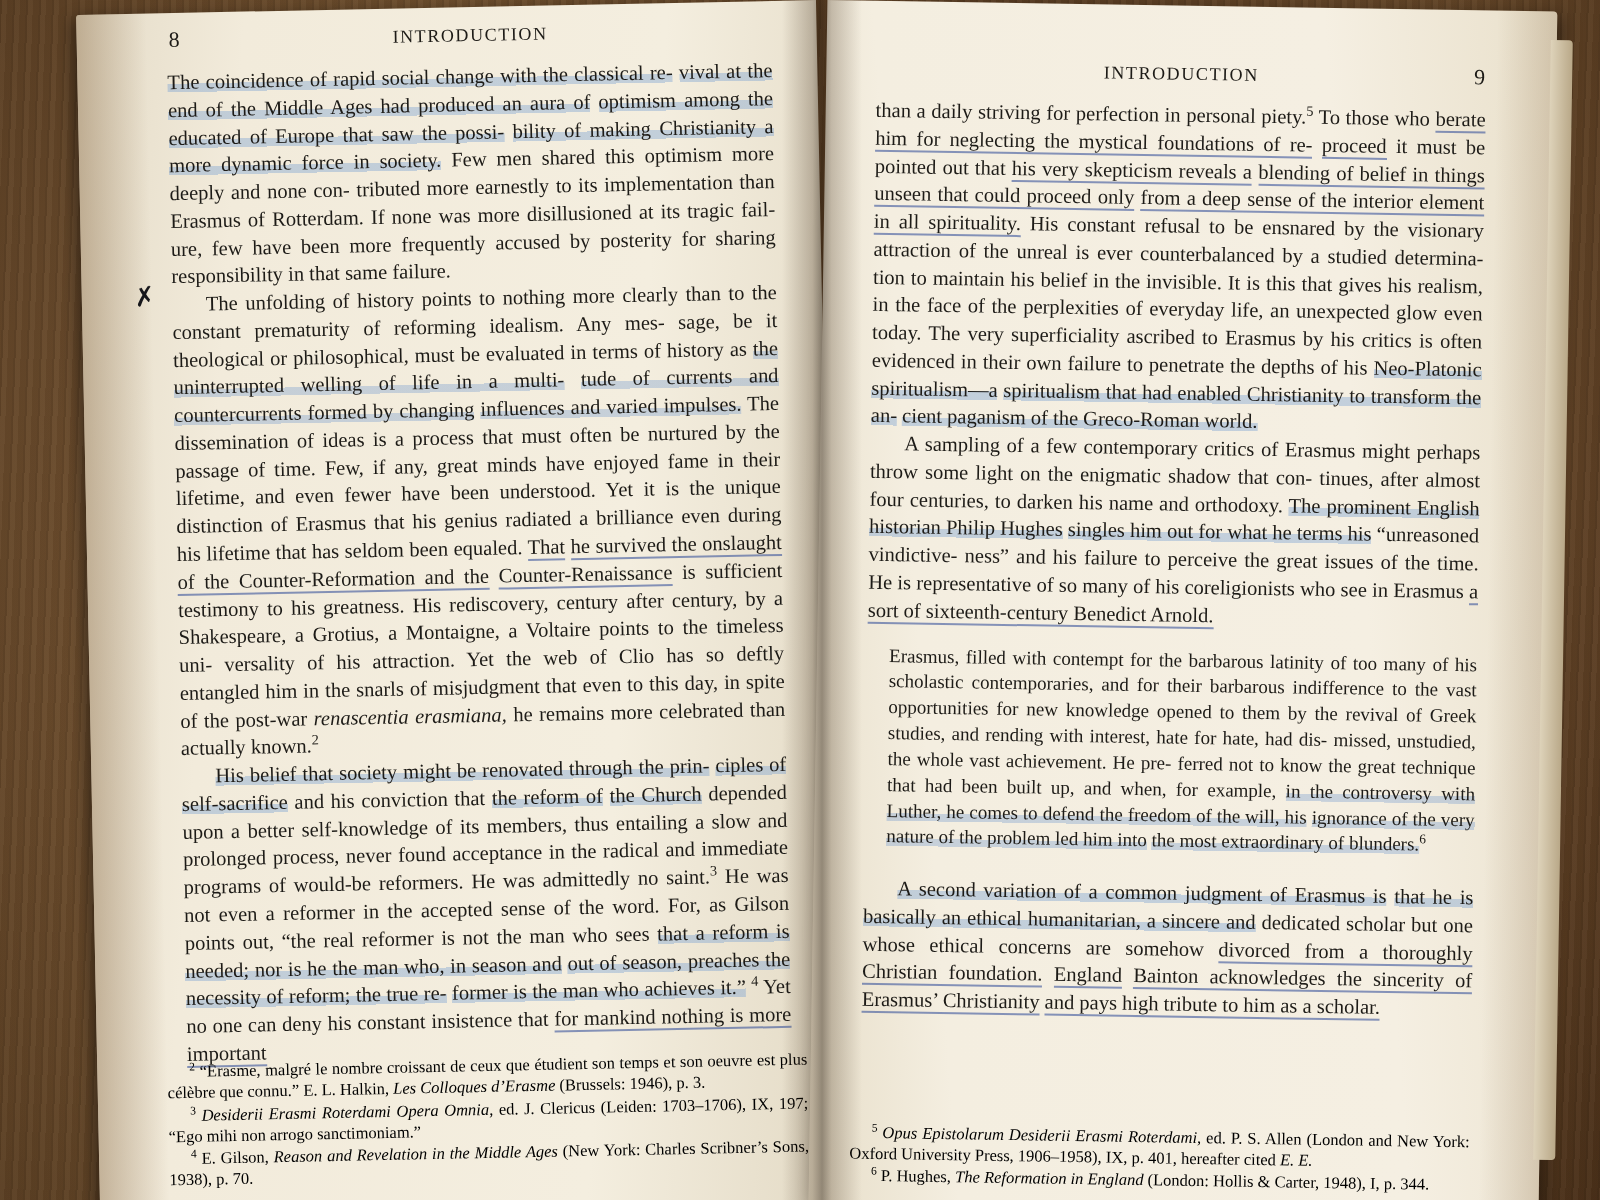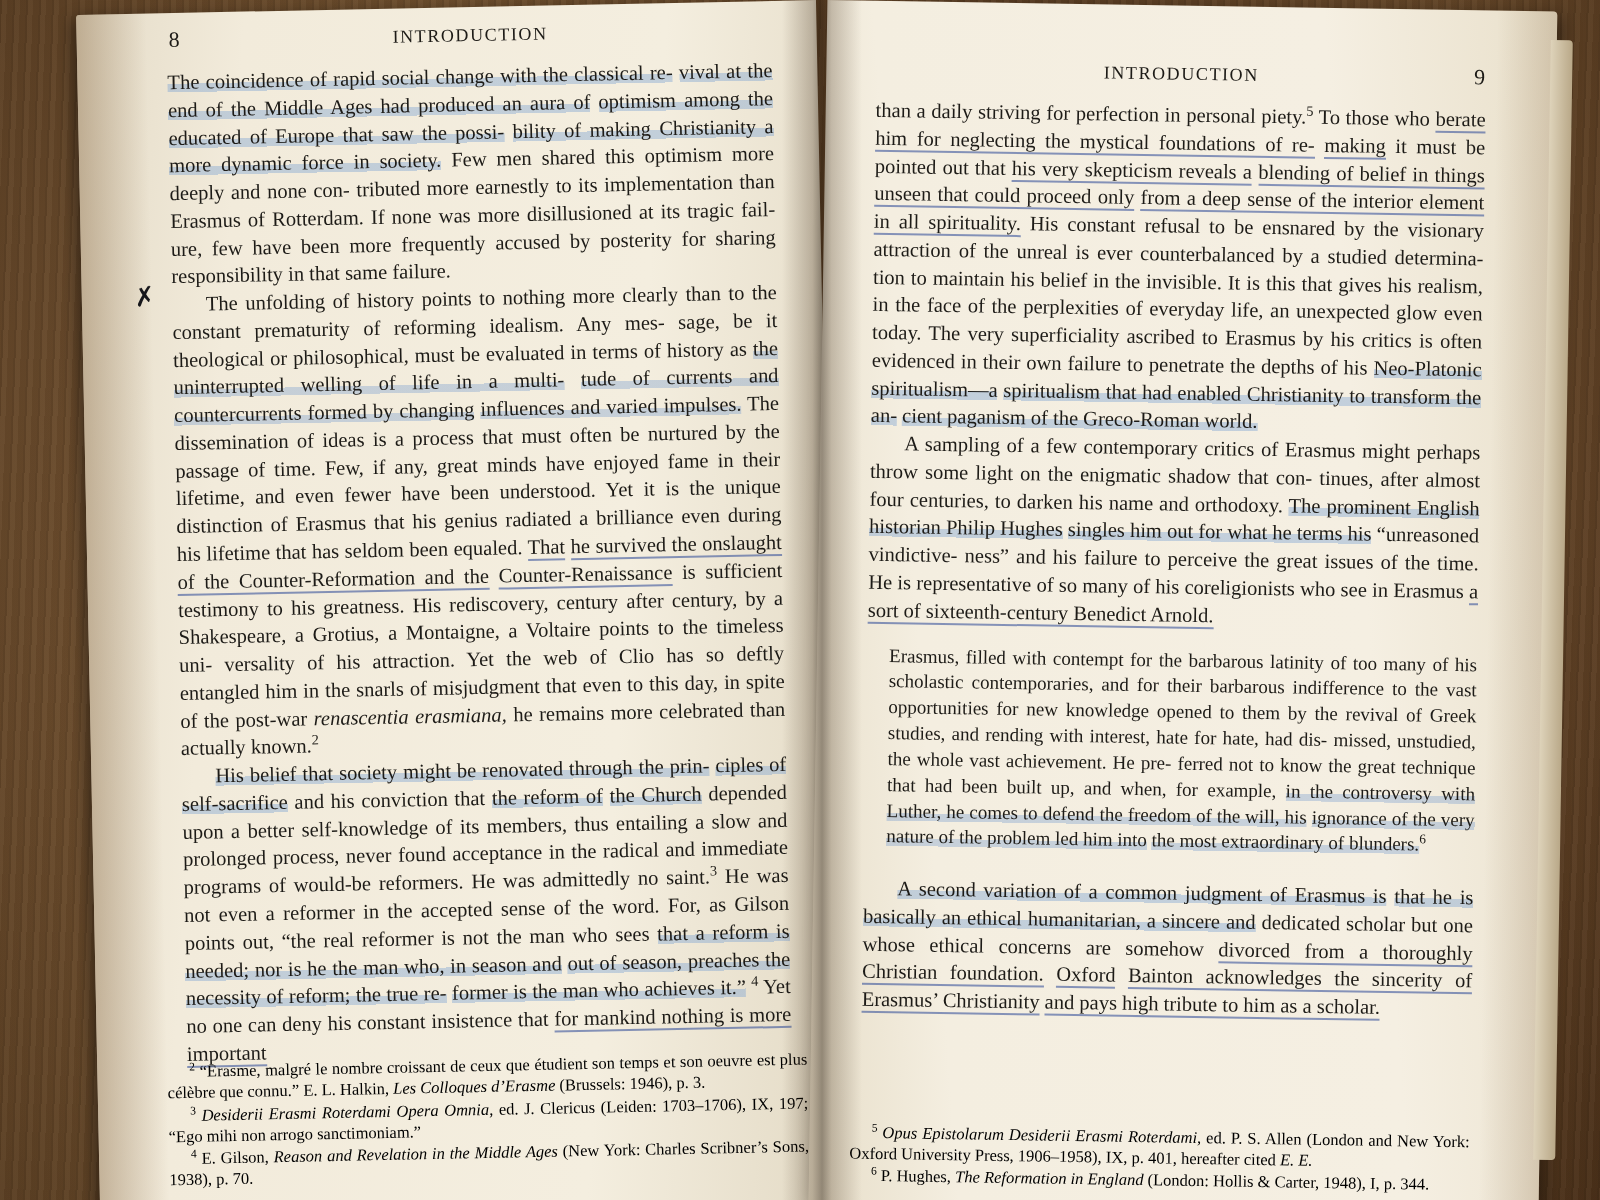--- a/index.html
+++ b/index.html
@@ -279,21 +279,21 @@
 
     <div class="page-inner" id="right-inner">
       <div class="header-row">
         <span class="folio"></span>
         <span class="running-head">INTRODUCTION</span>
         <span class="folio-right">9</span>
       </div>
 
       <p class="body noindent">than a daily striving for perfection in personal piety.<sup>5</sup> To those
 who <span class="u">berate him for neglecting the mystical foundations of re-</span>
-<span class="u">making</span> it must be pointed out that <span class="u">his very skepticism reveals a</span>
+<span class="u">proceed</span> it must be pointed out that <span class="u">his very skepticism reveals a</span>
 <span class="u">blending of belief in things unseen that could proceed only</span>
 <span class="u">from a deep sense of the interior element in all spirituality.</span>
 His constant refusal to be ensnared by the visionary attraction
 of the unreal is ever counterbalanced by a studied determina-
 tion to maintain his belief in the invisible. It is this that gives
 his realism, in the face of the perplexities of everyday life, an
 unexpected glow even today. The very superficiality ascribed
 to Erasmus by his critics is often evidenced in their own failure
 to penetrate the depths of his <span class="hl">Neo-Platonic spiritualism—a</span>
 <span class="hl">spiritualism that had enabled Christianity to transform the an-</span>
@@ -316,21 +316,21 @@
 missed, unstudied, the whole vast achievement. He pre-
 ferred not to know the great technique that had been
 built up, and when, for example, <span class="hl2">in the controversy with</span>
 <span class="hl2">Luther, he comes to defend the freedom of the will, his</span>
 <span class="hl2">ignorance of the very nature of the problem led him into</span>
 <span class="hl2">the most extraordinary of blunders.</span><sup>6</sup></div>
 
       <p class="body" style="margin-top:26px"><span class="hl">A second variation of a common judgment of Erasmus is</span>
 <span class="hl">that he is basically an ethical humanitarian, a sincere and</span>
 dedicated scholar but one whose ethical concerns are somehow
-<span class="u">divorced from a thoroughly Christian foundation.</span> <span class="u">Oxford</span>
+<span class="u">divorced from a thoroughly Christian foundation.</span> <span class="u">England</span>
 <span class="u">Bainton acknowledges the sincerity of Erasmus’ Christianity</span>
 <span class="u">and pays high tribute to him as a scholar.</span></p>
     </div>
 
     <div class="footnotes" id="right-notes">
       <div class="rule"></div>
       <p class="fn"><sup>5</sup> <i>Opus Epistolarum Desiderii Erasmi Roterdami,</i> ed. P. S. Allen (London and New York: Oxford University Press, 1906–1958), IX, p. 401, hereafter cited <i>E. E.</i></p>
       <p class="fn"><sup>6</sup> P. Hughes, <i>The Reformation in England</i> (London: Hollis &amp; Carter, 1948), I, p. 344.</p>
     </div>
   </div>

